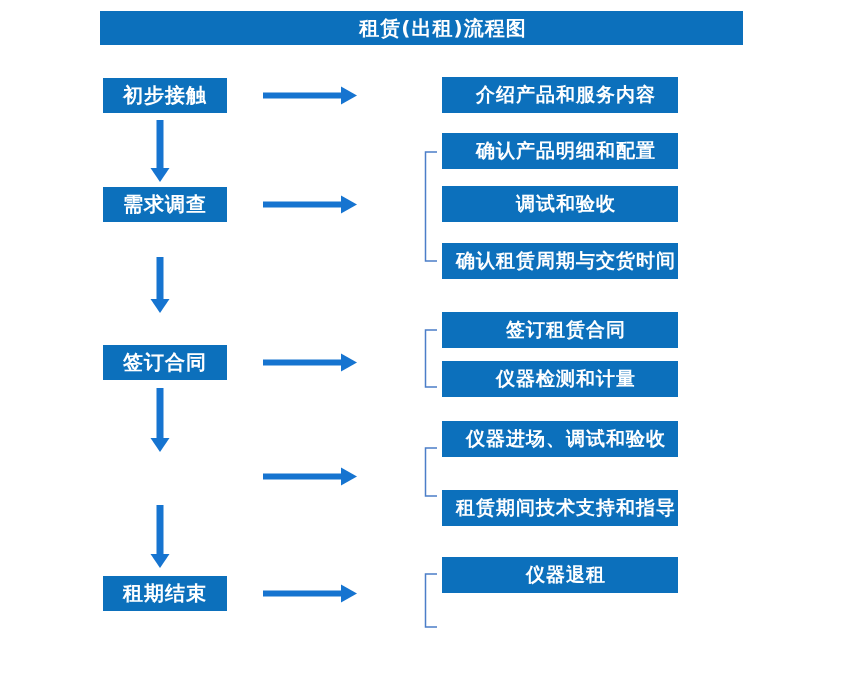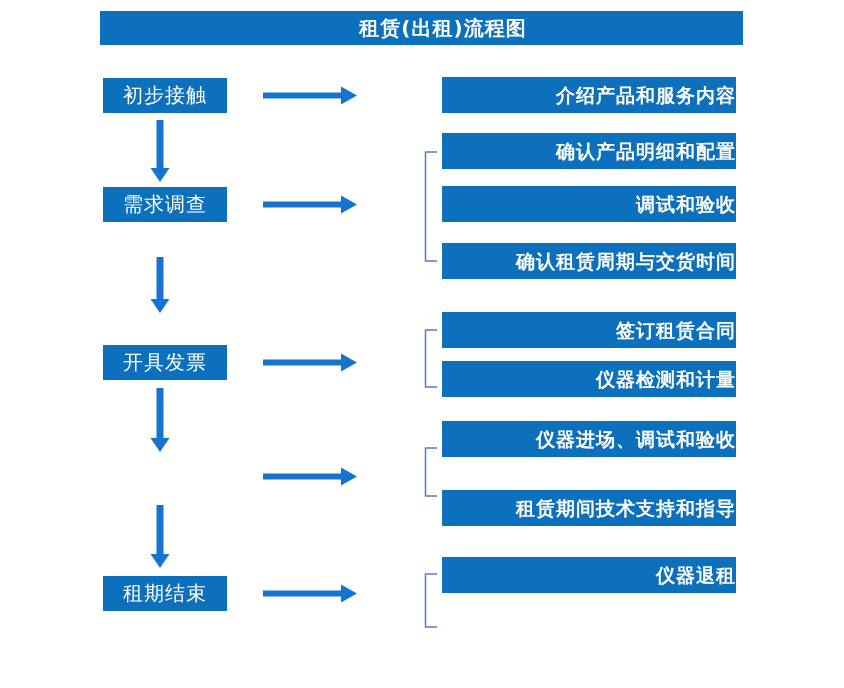--- a/index.html
+++ b/index.html
@@ -31,40 +31,41 @@
     padding-left: 43px;
   }
   .lbox {
     position: absolute;
     left: 103px;
     width: 124px;
     height: 35px;
     background: #0C70BC;
     color: #ffffff;
     font-size: 20px;
-    font-weight: normal;
+    font-weight: bold;
     line-height: 35px;
     text-align: center;
     letter-spacing: 1px;
   }
   .rbox {
     position: absolute;
     left: 442px;
-    width: 294px;
+    width: 236px;
     height: 36px;
     background: #0C70BC;
     color: #ffffff;
     font-size: 19px;
     font-weight: bold;
     line-height: 36px;
-    text-align: right;
+    text-align: center;
     padding-left: 12px;
     box-sizing: border-box;
     letter-spacing: 1px;
     white-space: nowrap;
+    font-family: Liberation Serif, serif;
   }
   .connectors {
     position: absolute;
     left: 0;
     top: 0;
   }
 </style>
 </head>
 <body>
 
@@ -113,21 +114,21 @@
     <path d="M 437 152 H 425.5 V 261 H 437" fill="none" stroke="#4B7EC8" stroke-width="1.5"></path>
     <path d="M 437 330 H 425.5 V 387 H 437" fill="none" stroke="#4B7EC8" stroke-width="1.5"></path>
     <path d="M 437 448 H 425.5 V 496 H 437" fill="none" stroke="#4B7EC8" stroke-width="1.5"></path>
     <path d="M 437 574 H 425.5 V 627 H 437" fill="none" stroke="#4B7EC8" stroke-width="1.5"></path>
   </svg>
 
   <div class="title-bar">租赁(出租)流程图</div>
 
   <div class="lbox" style="top:78px">初步接触</div>
   <div class="lbox" style="top:187px">需求调查</div>
-  <div class="lbox" style="top:345px">开具发票</div>
+  <div class="lbox" style="top:345px">签订合同</div>
   <div class="lbox" style="top:576px">租期结束</div>
 
   <div class="rbox" style="top:77px">介绍产品和服务内容</div>
 
   <div class="rbox" style="top:133px">确认产品明细和配置</div>
   <div class="rbox" style="top:186px">调试和验收</div>
   <div class="rbox" style="top:243px">确认租赁周期与交货时间</div>
 
   <div class="rbox" style="top:312px">签订租赁合同</div>
   <div class="rbox" style="top:361px">仪器检测和计量</div>

